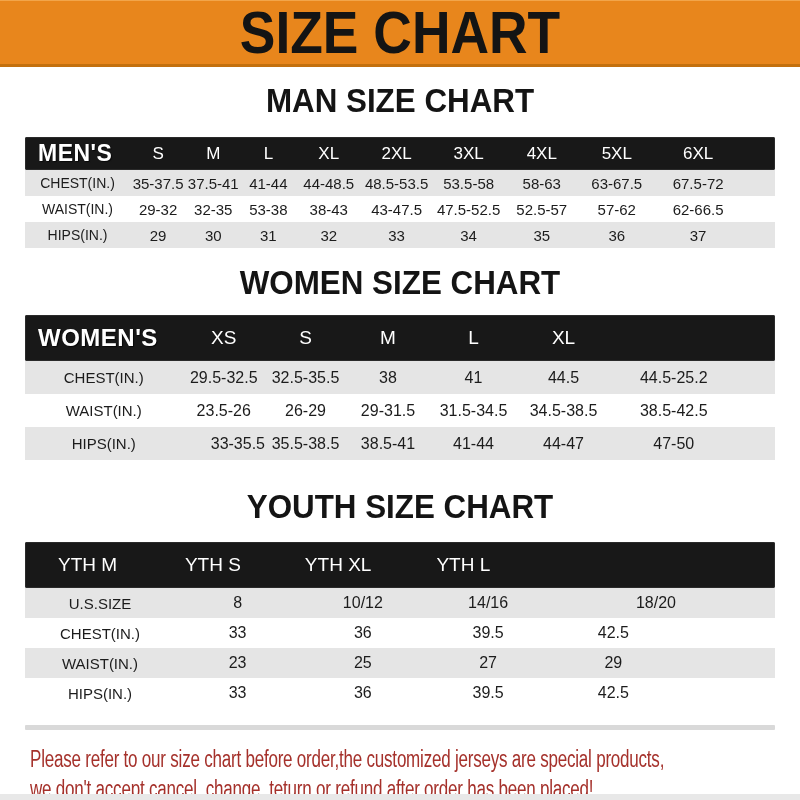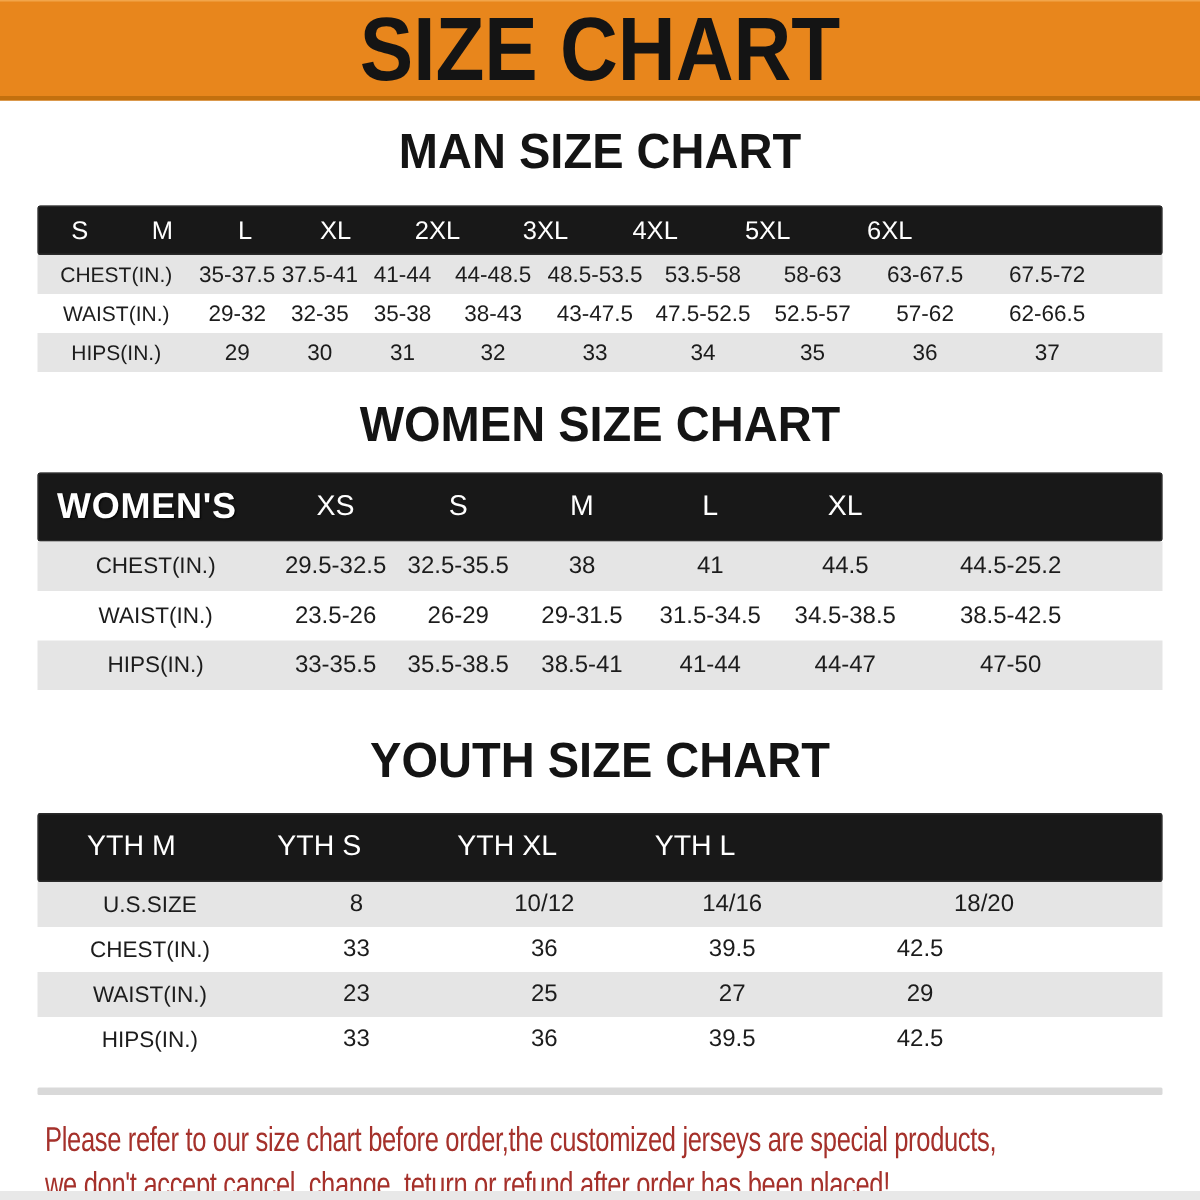--- a/index.html
+++ b/index.html
@@ -80,20 +80,21 @@
 <div class="page">
 
   <header class="banner">
     <h1 class="banner-title">SIZE CHART</h1>
   </header>
 
   <section class="sec sec-men">
     <h2 class="section-heading">MAN SIZE CHART</h2>
     <div class="tablewrap">
         <div class="thead">
+          <div class="cell corner" style="width: 14%;">MEN'S</div>
           <div class="cell colhead" style="width: 7.5%;">S</div>
           <div class="cell colhead" style="width: 7.2%;">M</div>
           <div class="cell colhead" style="width: 7.5%;">L</div>
           <div class="cell colhead" style="width: 8.6%;">XL</div>
           <div class="cell colhead" style="width: 9.5%;">2XL</div>
           <div class="cell colhead" style="width: 9.7%;">3XL</div>
           <div class="cell colhead" style="width: 9.8%;">4XL</div>
           <div class="cell colhead" style="width: 10.2%;">5XL</div>
           <div class="cell colhead" style="width: 11.5%;">6XL</div>
           <div class="cell colhead" style="width: 4.5%;"></div>
@@ -108,21 +109,21 @@
           <div class="cell val" style="width: 9.7%;">53.5-58</div>
           <div class="cell val" style="width: 9.8%;">58-63</div>
           <div class="cell val" style="width: 10.2%;">63-67.5</div>
           <div class="cell val" style="width: 11.5%;">67.5-72</div>
           <div class="cell val" style="width: 4.5%;"></div>
         </div>
         <div class="trow">
           <div class="cell rowlabel" style="width: 14%;">WAIST(IN.)</div>
           <div class="cell val" style="width: 7.5%;">29-32</div>
           <div class="cell val" style="width: 7.2%;">32-35</div>
-          <div class="cell val" style="width: 7.5%;">35-38</div>
+          <div class="cell val" style="width: 7.5%;">53-38</div>
           <div class="cell val" style="width: 8.6%;">38-43</div>
           <div class="cell val" style="width: 9.5%;">43-47.5</div>
           <div class="cell val" style="width: 9.7%;">47.5-52.5</div>
           <div class="cell val" style="width: 9.8%;">52.5-57</div>
           <div class="cell val" style="width: 10.2%;">57-62</div>
           <div class="cell val" style="width: 11.5%;">62-66.5</div>
           <div class="cell val" style="width: 4.5%;"></div>
         </div>
         <div class="trow alt">
           <div class="cell rowlabel" style="width: 14%;">HIPS(IN.)</div>
@@ -167,21 +168,21 @@
           <div class="cell val" style="width: 11%;">23.5-26</div>
           <div class="cell val" style="width: 10.8%;">26-29</div>
           <div class="cell val" style="width: 11.2%;">29-31.5</div>
           <div class="cell val" style="width: 11.6%;">31.5-34.5</div>
           <div class="cell val" style="width: 12.4%;">34.5-38.5</div>
           <div class="cell val" style="width: 17%;">38.5-42.5</div>
           <div class="cell val" style="width: 5%;"></div>
         </div>
         <div class="trow alt">
           <div class="cell rowlabel" style="width: 21%;">HIPS(IN.)</div>
-          <div class="cell val" style="width: 11%;">33-35.5</div>
+          <div class="cell val" style="width: 11%; text-align: right;">33-35.5</div>
           <div class="cell val" style="width: 10.8%;">35.5-38.5</div>
           <div class="cell val" style="width: 11.2%;">38.5-41</div>
           <div class="cell val" style="width: 11.6%;">41-44</div>
           <div class="cell val" style="width: 12.4%;">44-47</div>
           <div class="cell val" style="width: 17%;">47-50</div>
           <div class="cell val" style="width: 5%;"></div>
         </div>
       </div>
   </section>
 

